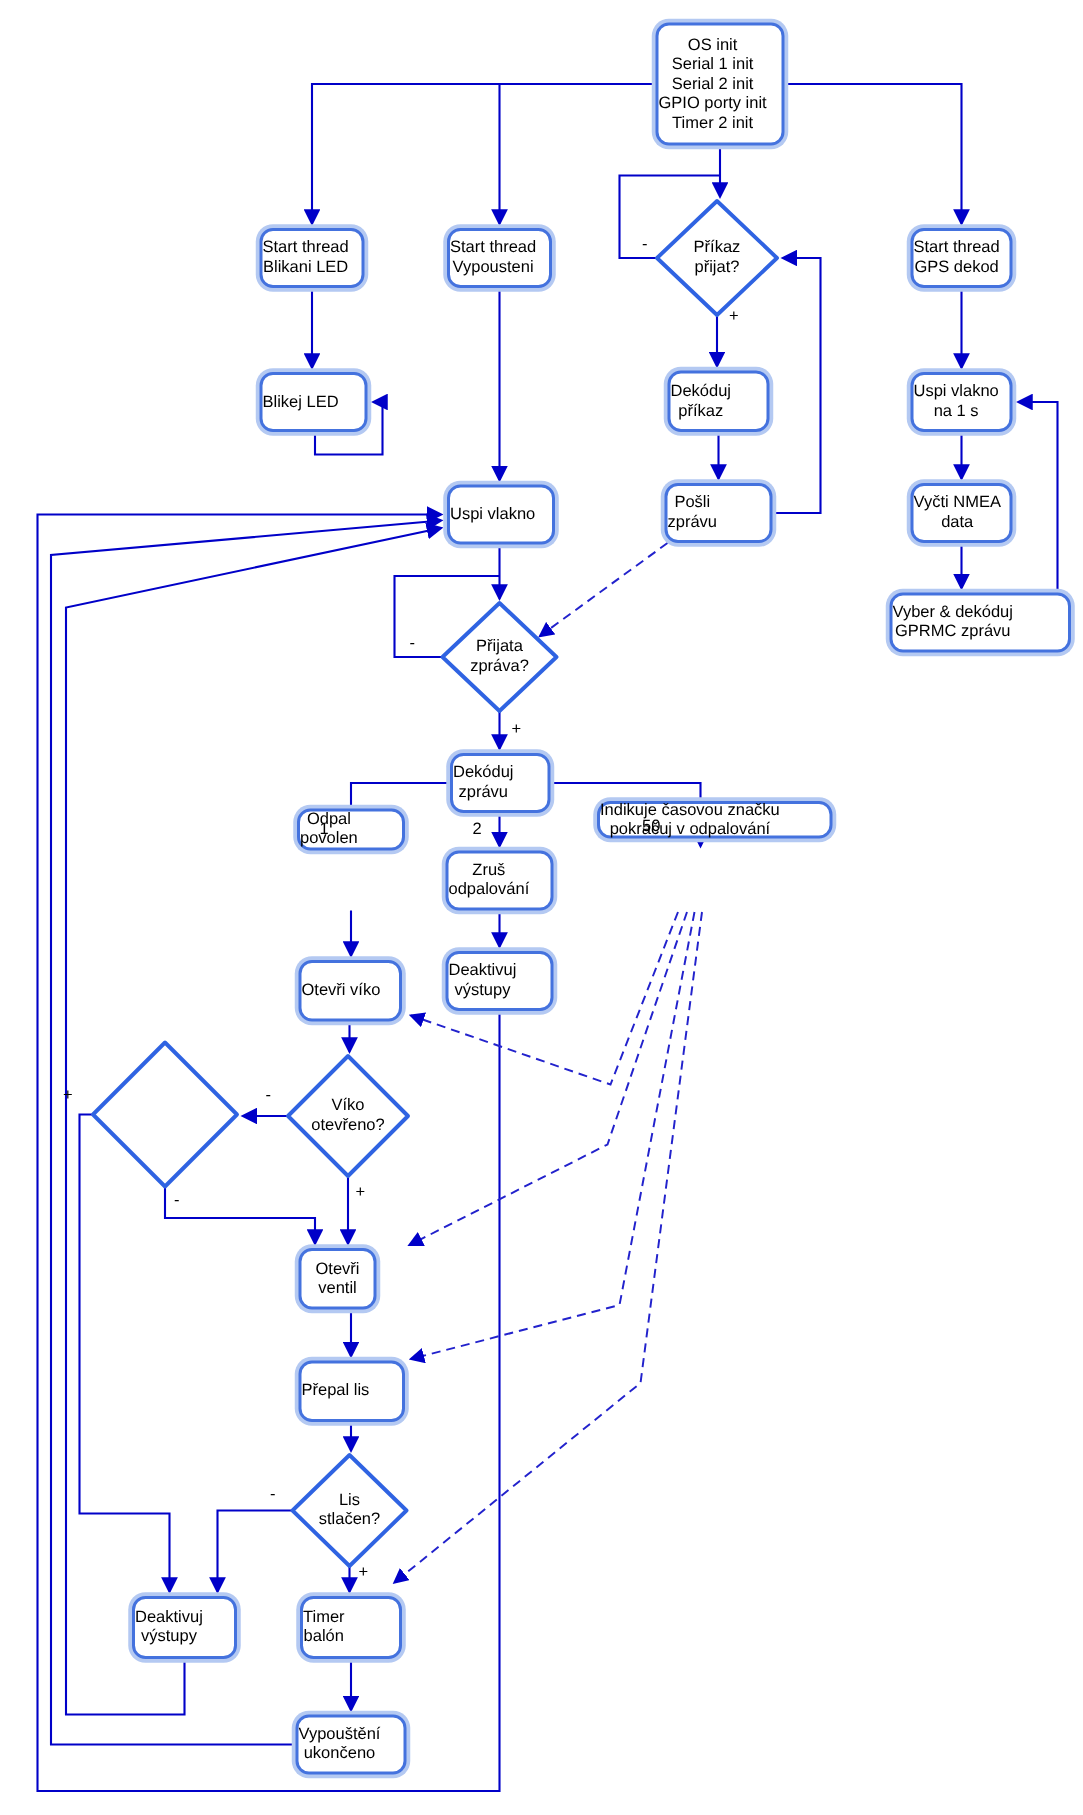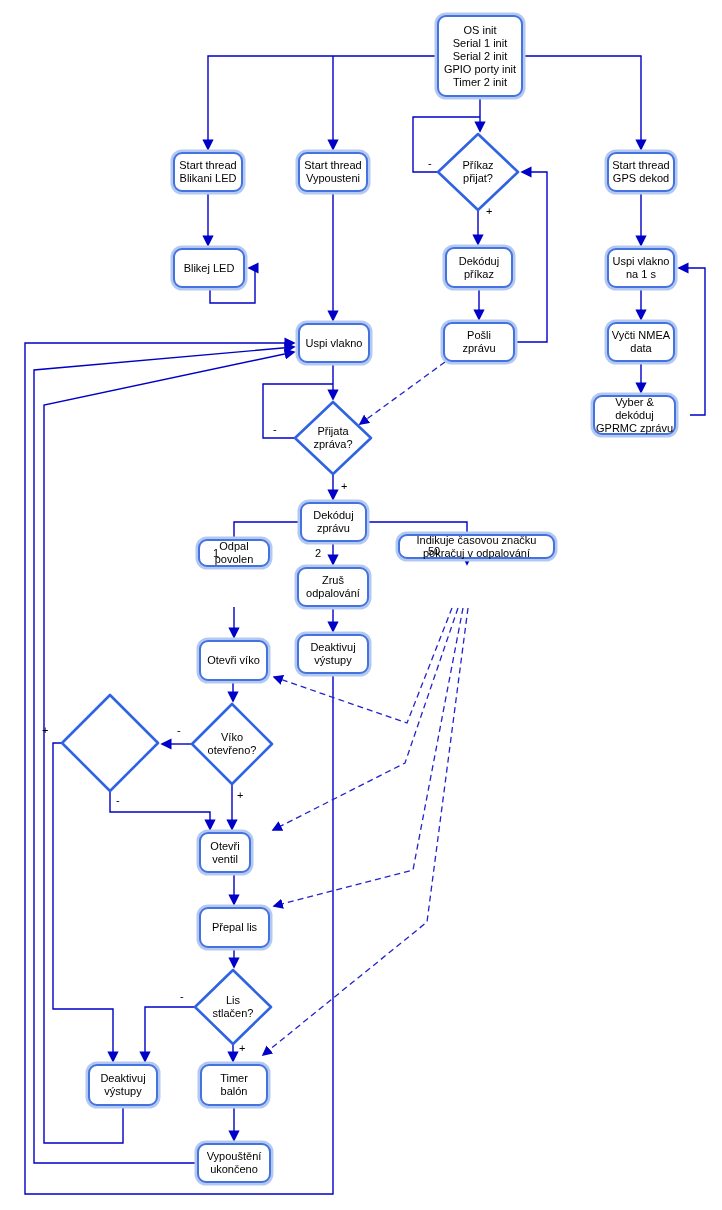--- a/index.html
+++ b/index.html
@@ -2,21 +2,21 @@
 <html><head>
 <meta charset="utf-8">
 <style>
   html,body{margin:0;padding:0;background:#ffffff;}
   #stage{position:relative;width:722px;height:1210px;background:#ffffff;overflow:hidden;
          font-family:"Liberation Sans",sans-serif;color:#000;}
   #edges{position:absolute;left:0;top:0;width:722px;height:1210px;}
   .box{position:absolute;box-sizing:border-box;background:#fff;
        border:2px solid #4472DE;border-radius:9px;
        box-shadow:0 0 0 2.5px #B4C9F2;
-       display:flex;align-items:center;justify-content:center;text-align:center;}
+       display:flex;align-items:center;text-align:center;}
   .box span{white-space:pre-line;font-size:11px;line-height:13px;}
   .dlabel{position:absolute;display:flex;align-items:center;justify-content:center;
           text-align:center;pointer-events:none;}
   .dlabel span{white-space:pre-line;font-size:11px;line-height:13px;}
   .lbl{position:absolute;font-size:11px;line-height:11px;}
 </style>
 </head>
 <body>
 
 <div id="stage">
@@ -115,21 +115,21 @@
       <span>Uspi vlakno</span>
     </div>
 <div class="box" style="left:443px;top:322px;width:72px;height:40px">
       <span>Pošli
 zprávu</span>
     </div>
 <div class="box" style="left:607px;top:322px;width:68px;height:40px">
       <span>Vyčti NMEA
 data</span>
     </div>
-<div class="box" style="left:593px;top:395px;width:83px;height:40px">
+<div class="box" style="left:593px;top:395px;width:121px;height:40px">
       <span>Vyber &amp; dekóduj
 GPRMC zprávu</span>
     </div>
 <div class="box" style="left:300px;top:502px;width:67px;height:40px">
       <span>Dekóduj
 zprávu</span>
     </div>
 <div class="box" style="left:198px;top:539px;width:72px;height:28px">
       <span>Odpal
 povolen</span>

